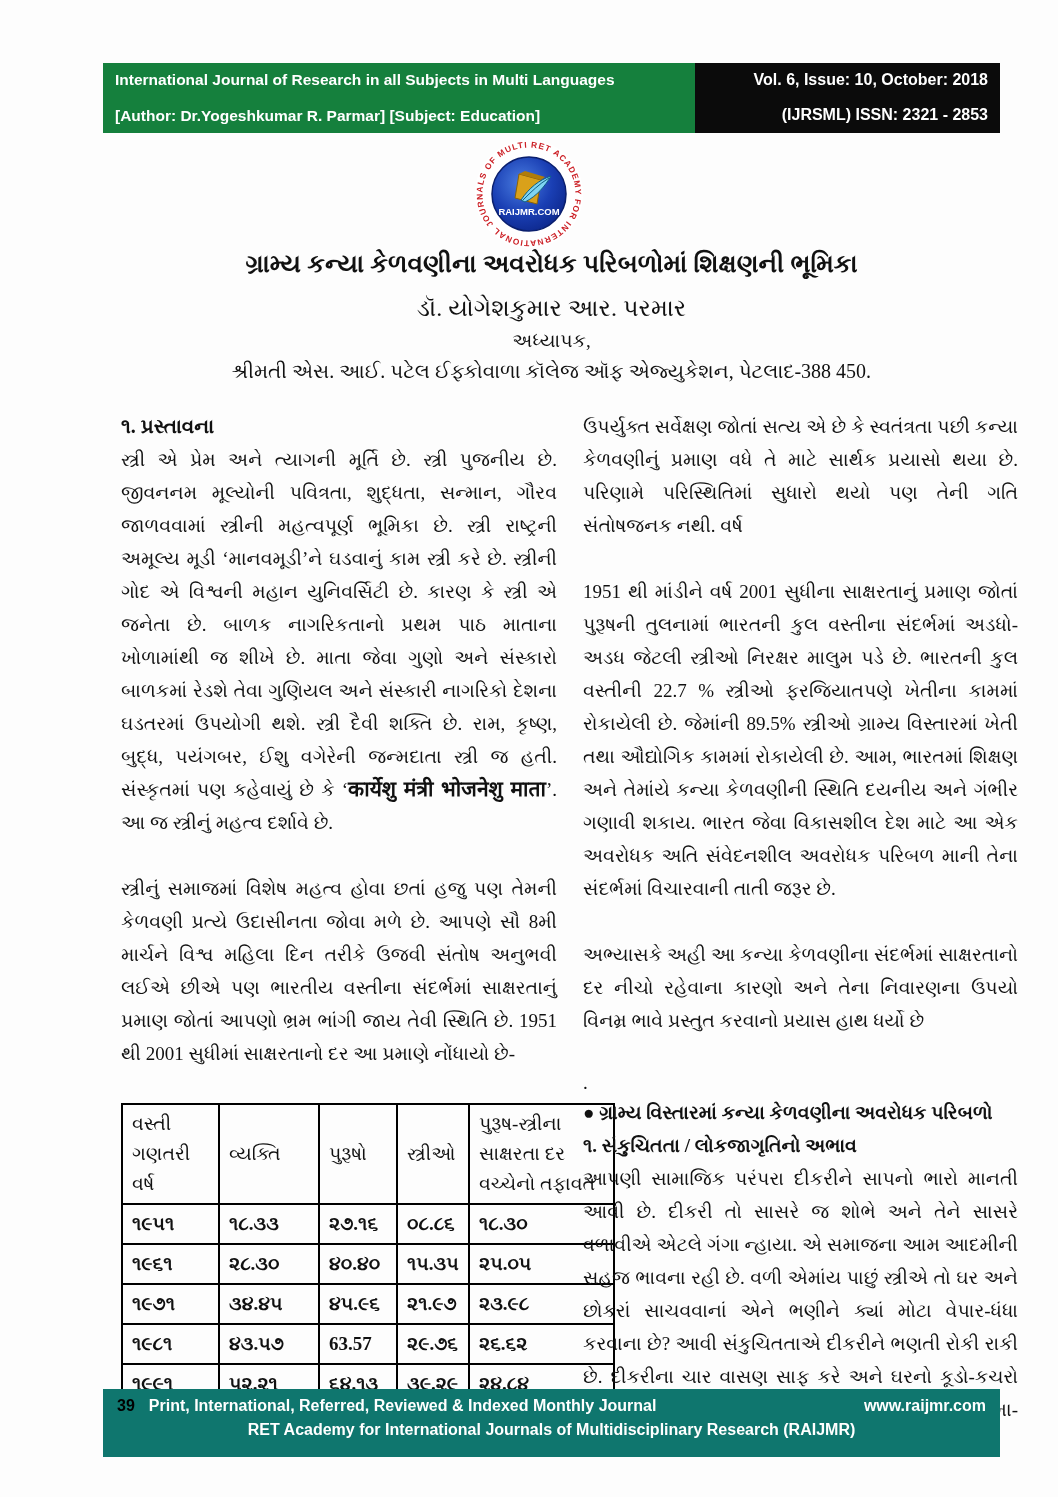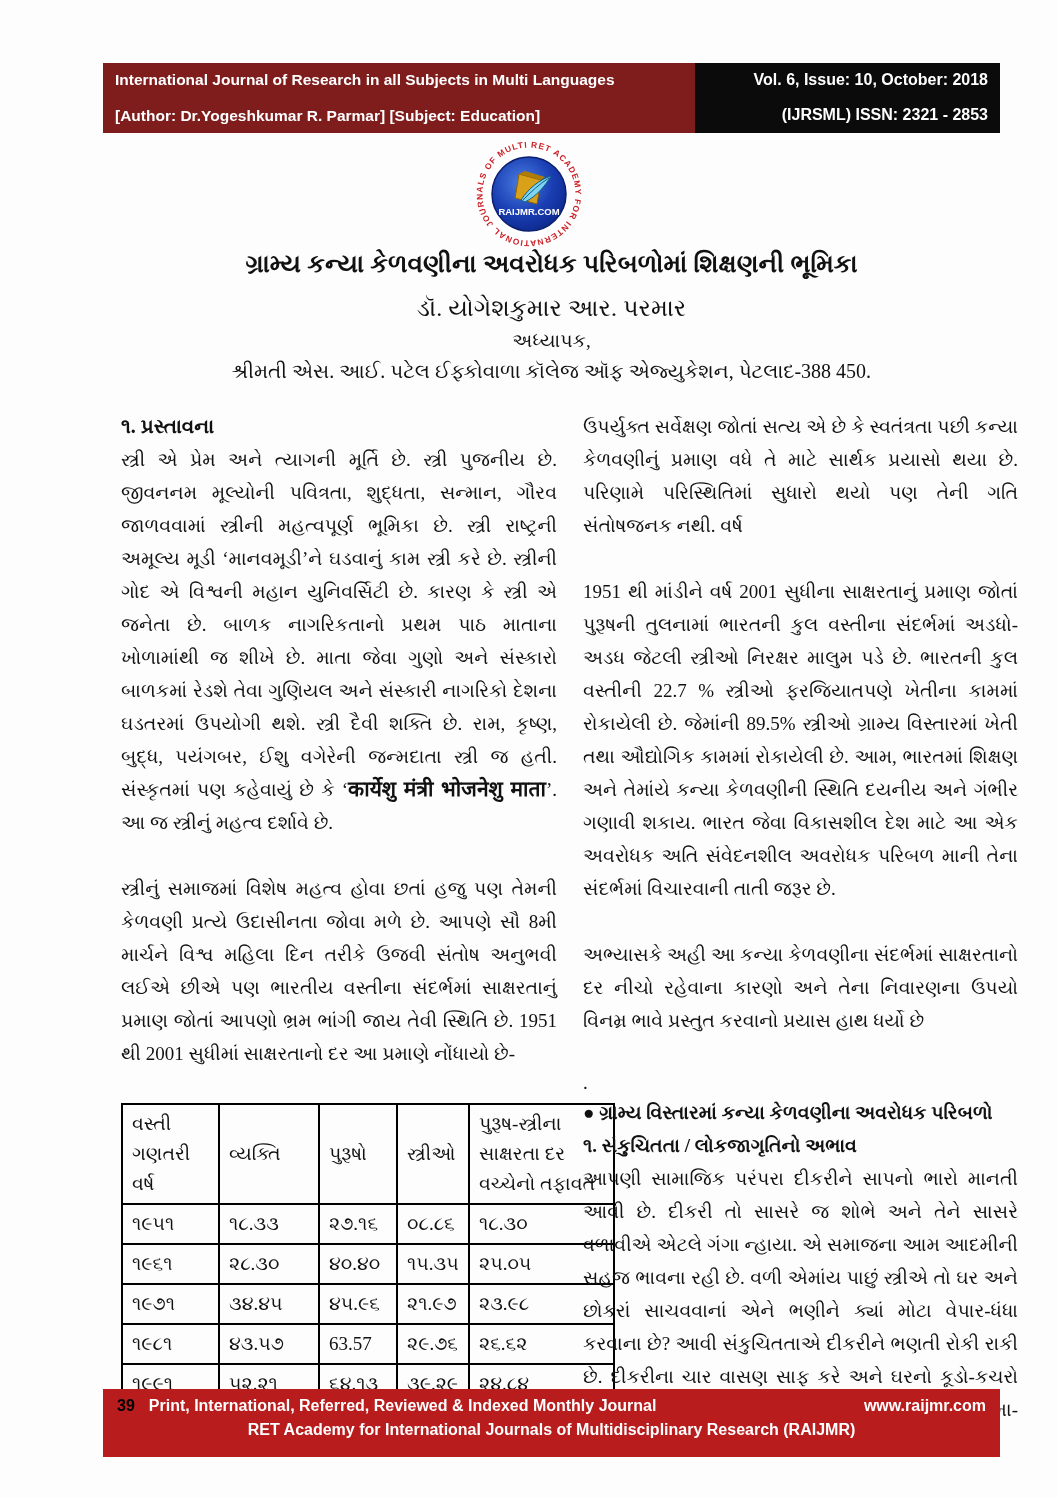--- a/index.html
+++ b/index.html
@@ -16,21 +16,21 @@
   }
   
   .hdr {
     position: absolute; left: 103px; top: 63px;
     width: 897px; height: 70px;
     display: flex;
     font-family: "Liberation Sans", sans-serif;
   }
   .hdr-left {
     width: 592px; height: 100%;
-    background: #7f1d1d;
+    background: #15803d;
     color: #fff; font-weight: bold; font-size: 15.5px;
     padding: 9px 12px 0 12px;
     display: flex; flex-direction: column; justify-content: space-between;
     line-height: 1.0; 
   }
   .hdr-left .l2 { padding-bottom: 10px; }
   .hdr-right {
     flex: 1; height: 100%;
     background: #0b0b0b;
     color: #fff; font-weight: bold; font-size: 16px;
@@ -76,31 +76,31 @@
   }
   .ltable th, .ltable td {
     border: 2px solid #000;
     text-align: left;
     vertical-align: middle;
     padding: 4px 6px 4px 9px;
     font-weight: normal;
     line-height: 30px;
   }
   .ltable th { height: 100px; }
-  .ltable td { height: 38px; }
+  .ltable td { height: 38px; font-weight: bold; }
   .ltable th:nth-child(1), .ltable td:nth-child(1) { width: 97px; }
   .ltable th:nth-child(2), .ltable td:nth-child(2) { width: 100px; }
   .ltable th:nth-child(3), .ltable td:nth-child(3) { width: 78px; }
   .ltable th:nth-child(4), .ltable td:nth-child(4) { width: 72px; }
   .ltable th:nth-child(5), .ltable td:nth-child(5) { width: 145px; }
   
   .ftr {
     position: absolute; left: 103px; top: 1389px;
     width: 897px; height: 68px;
-    background: #b91c1c;
+    background: #0f766e;
     font-family: "Liberation Sans", sans-serif;
     font-weight: bold; font-size: 16px; color: #fff;
     padding: 8px 14px 0 14px;
   }
   .ftr-line1 { display: flex; align-items: baseline; }
   .ftr-page { color: #000; margin-right: 14px; }
   .ftr-mid { flex: 1; }
   .ftr-url { text-align: right; }
   .ftr-line2 { text-align: center; margin-top: 6px; }
 </style>

